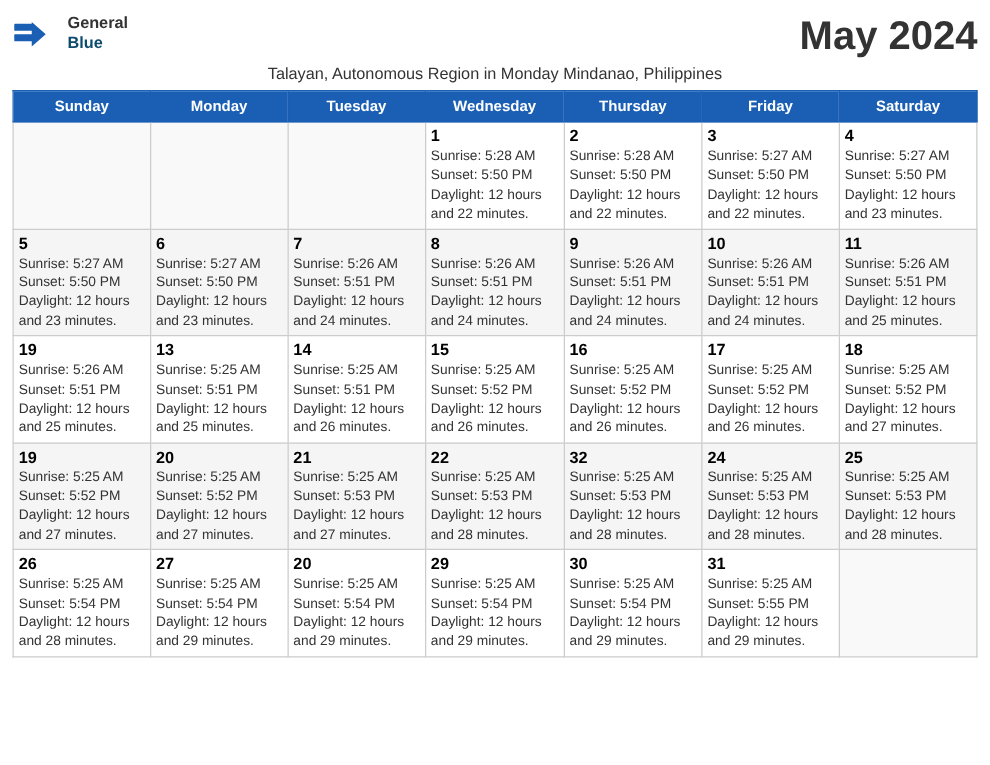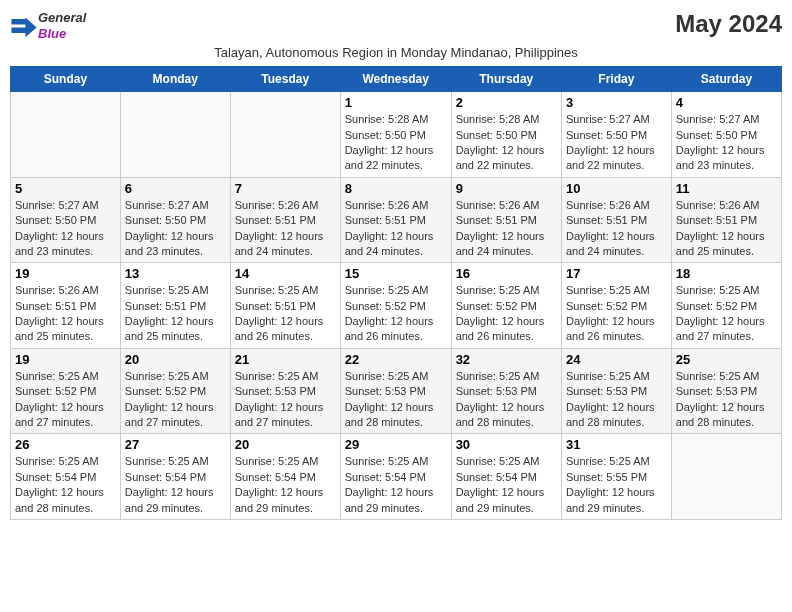--- a/index.html
+++ b/index.html
@@ -12,38 +12,37 @@
     }
     .header {
       display: flex;
       justify-content: space-between;
       align-items: flex-start;
       margin-bottom: 4px;
     }
     .logo {
       display: flex;
       align-items: center;
-      gap: 0;
-      font-style: italic;
+      gap: 16px;
     }
     .logo-text {
       display: flex;
       flex-direction: column;
       font-size: 13px;
       font-weight: bold;
       line-height: 1.2;
     }
     .logo-text .general { color: #333; }
-    .logo-text .blue { color: #a21caf; }
+    .logo-text .blue { color: #0c4a6e; }
     .logo-icon {
       width: 28px;
       height: 28px;
     }
     .month-title {
-      font-size: 24px;
+      font-size: 32px;
       font-weight: bold;
       color: #333;
       text-align: right;
     }
     .subtitle {
       text-align: center;
       font-size: 13px;
       color: #333;
       margin-bottom: 6px;
     }

